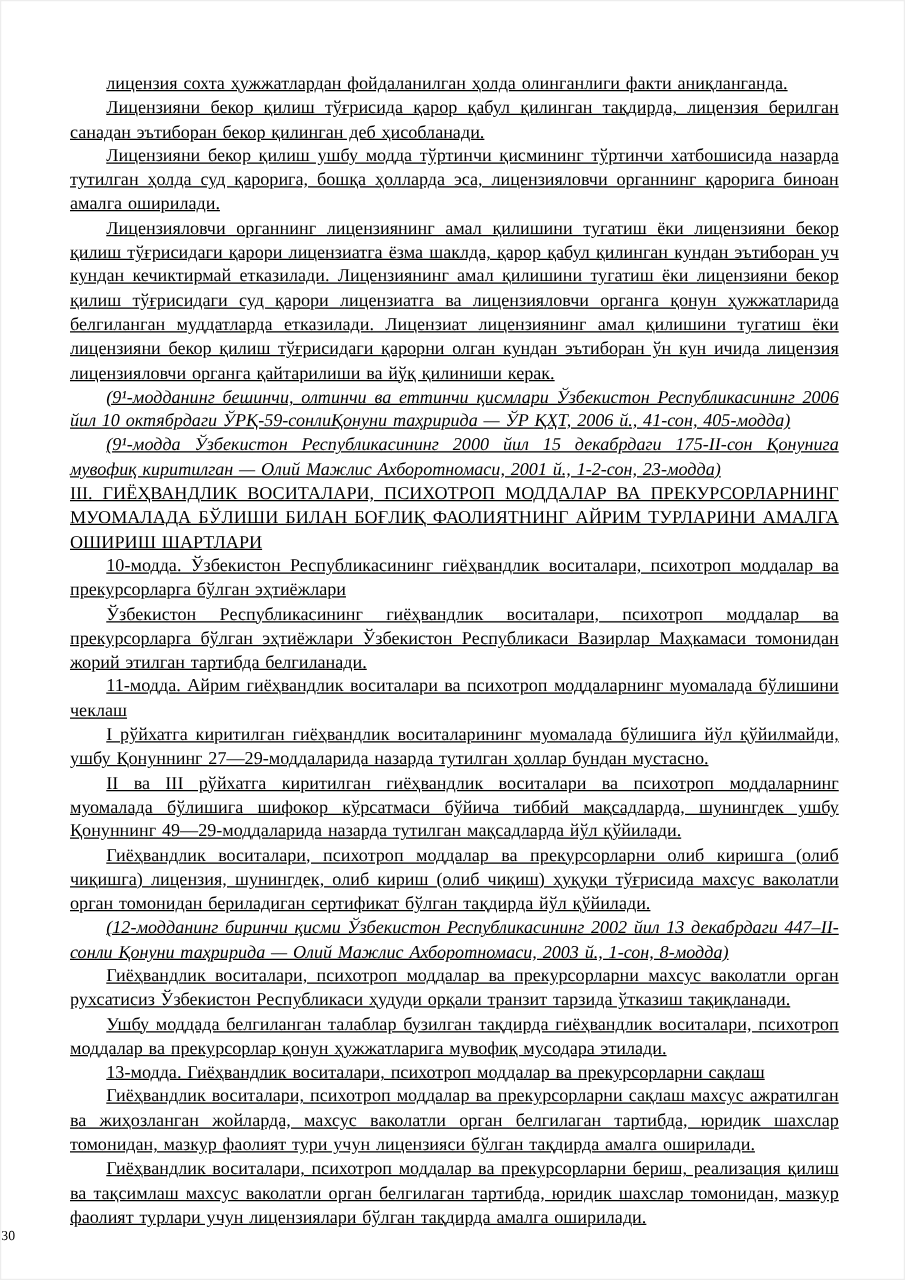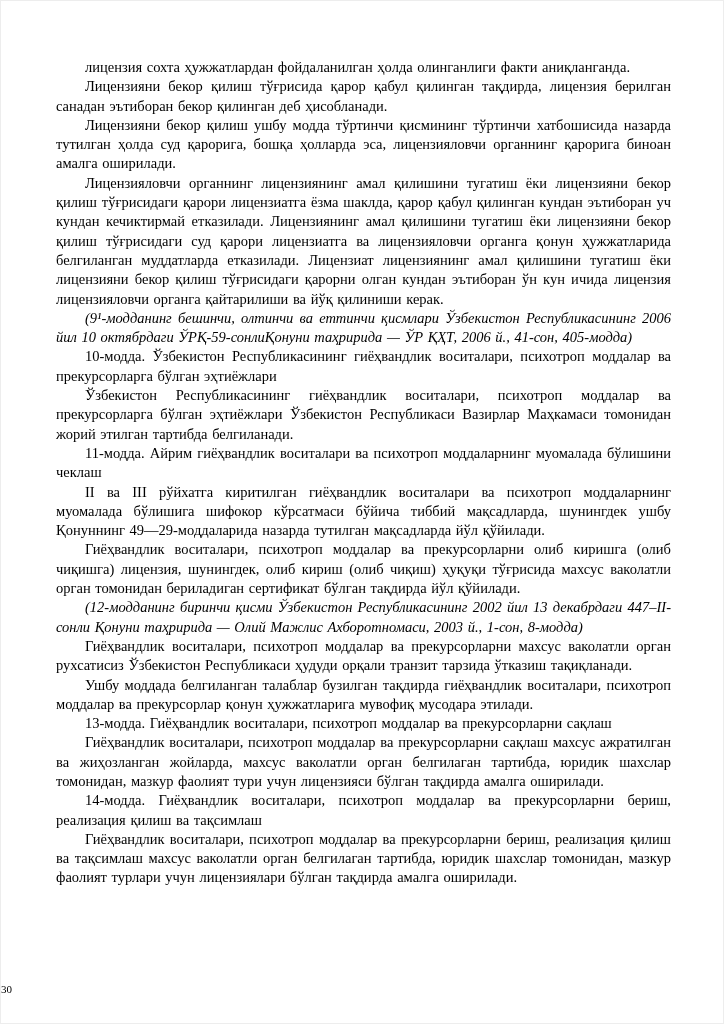--- a/index.html
+++ b/index.html
@@ -11,20 +11,21 @@
       position: relative;
       width: 724px;
       height: 1024px;
       box-sizing: border-box;
       background: #ffffff;
       border: 1px solid #ededed;
       padding: 57px 52px 0 55px;
       font-family: "Liberation Serif", "DejaVu Serif", serif;
       color: #000000;
       overflow: hidden;
+      text-decoration: underline;
     }
     .doc-body {
       width: 100%;
     }
     .para {
       margin: 0;
       font-size: 14.5px;
       line-height: 19.3px;
       text-align: justify;
       text-indent: 29px;
@@ -49,27 +50,29 @@
 </head>
 <body>
 
 <div class="page">
   <div class="doc-body">
       <p class="para normal">лицензия сохта ҳужжатлардан фойдаланилган ҳолда олинганлиги факти аниқланганда.</p>
       <p class="para normal">Лицензияни бекор қилиш тўғрисида қарор қабул қилинган тақдирда, лицензия берилган санадан эътиборан бекор қилинган деб ҳисобланади.</p>
       <p class="para normal">Лицензияни бекор қилиш ушбу модда тўртинчи қисмининг тўртинчи хатбошисида назарда тутилган ҳолда суд қарорига, бошқа ҳолларда эса, лицензияловчи органнинг қарорига биноан амалга оширилади.</p>
       <p class="para normal">Лицензияловчи органнинг лицензиянинг амал қилишини тугатиш ёки лицензияни бекор қилиш тўғрисидаги қарори лицензиатга ёзма шаклда, қарор қабул қилинган кундан эътиборан уч кундан кечиктирмай етказилади. Лицензиянинг амал қилишини тугатиш ёки лицензияни бекор қилиш тўғрисидаги суд қарори лицензиатга ва лицензияловчи органга қонун ҳужжатларида белгиланган муддатларда етказилади. Лицензиат лицензиянинг амал қилишини тугатиш ёки лицензияни бекор қилиш тўғрисидаги қарорни олган кундан эътиборан ўн кун ичида лицензия лицензияловчи органга қайтарилиши ва йўқ қилиниши керак.</p>
       <p class="para amendment">(9¹-модданинг бешинчи, олтинчи ва еттинчи қисмлари Ўзбекистон Республикасининг 2006 йил 10 октябрдаги ЎРҚ-59-сонлиҚонуни таҳририда — ЎР ҚҲТ, 2006 й., 41-сон, 405-модда)</p>
+      <p class="para amendment">(9¹-модда Ўзбекистон Республикасининг 2000 йил 15 декабрдаги 175-II-сон Қонунига мувофиқ киритилган — Олий Мажлис Ахборотномаси, 2001 й., 1-2-сон, 23-модда)</p>
+      <p class="para heading">III. ГИЁҲВАНДЛИК ВОСИТАЛАРИ, ПСИХОТРОП МОДДАЛАР ВА ПРЕКУРСОРЛАРНИНГ МУОМАЛАДА БЎЛИШИ БИЛАН БОҒЛИҚ ФАОЛИЯТНИНГ АЙРИМ ТУРЛАРИНИ АМАЛГА ОШИРИШ ШАРТЛАРИ</p>
       <p class="para normal">10-модда. Ўзбекистон Республикасининг гиёҳвандлик воситалари, психотроп моддалар ва прекурсорларга бўлган эҳтиёжлари</p>
       <p class="para normal">Ўзбекистон Республикасининг гиёҳвандлик воситалари, психотроп моддалар ва прекурсорларга бўлган эҳтиёжлари Ўзбекистон Республикаси Вазирлар Маҳкамаси томонидан жорий этилган тартибда белгиланади.</p>
       <p class="para normal">11-модда. Айрим гиёҳвандлик воситалари ва психотроп моддаларнинг муомалада бўлишини чеклаш</p>
+      <p class="para normal">I рўйхатга киритилган гиёҳвандлик воситаларининг муомалада бўлишига йўл қўйилмайди, ушбу Қонуннинг 27—29-моддаларида назарда тутилган ҳоллар бундан мустасно.</p>
       <p class="para normal">II ва III рўйхатга киритилган гиёҳвандлик воситалари ва психотроп моддаларнинг муомалада бўлишига шифокор кўрсатмаси бўйича тиббий мақсадларда, шунингдек ушбу Қонуннинг 49—29-моддаларида назарда тутилган мақсадларда йўл қўйилади.</p>
       <p class="para normal">Гиёҳвандлик воситалари, психотроп моддалар ва прекурсорларни олиб киришга (олиб чиқишга) лицензия, шунингдек, олиб кириш (олиб чиқиш) ҳуқуқи тўғрисида махсус ваколатли орган томонидан бериладиган сертификат бўлган тақдирда йўл қўйилади.</p>
       <p class="para amendment">(12-модданинг биринчи қисми Ўзбекистон Республикасининг 2002 йил 13 декабрдаги 447–II-сонли Қонуни таҳририда — Олий Мажлис Ахборотномаси, 2003 й., 1-сон, 8-модда)</p>
       <p class="para normal">Гиёҳвандлик воситалари, психотроп моддалар ва прекурсорларни махсус ваколатли орган рухсатисиз Ўзбекистон Республикаси ҳудуди орқали транзит тарзида ўтказиш тақиқланади.</p>
       <p class="para normal">Ушбу моддада белгиланган талаблар бузилган тақдирда гиёҳвандлик воситалари, психотроп моддалар ва прекурсорлар қонун ҳужжатларига мувофиқ мусодара этилади.</p>
       <p class="para normal">13-модда. Гиёҳвандлик воситалари, психотроп моддалар ва прекурсорларни сақлаш</p>
       <p class="para normal">Гиёҳвандлик воситалари, психотроп моддалар ва прекурсорларни сақлаш махсус ажратилган ва жиҳозланган жойларда, махсус ваколатли орган белгилаган тартибда, юридик шахслар томонидан, мазкур фаолият тури учун лицензияси бўлган тақдирда амалга оширилади.</p>
-      <p class="para normal">14-модда. Гиёҳвандлик воситалари, психотроп моддалар ва прекурсорларни бериш, реализация қилиш ва тақсимлаш</p>
       <p class="para normal">Гиёҳвандлик воситалари, психотроп моддалар ва прекурсорларни бериш, реализация қилиш ва тақсимлаш махсус ваколатли орган белгилаган тартибда, юридик шахслар томонидан, мазкур фаолият турлари учун лицензиялари бўлган тақдирда амалга оширилади.</p>
     </div>
   <div class="page-number">30</div>
 </div>
 
 </body></html>

